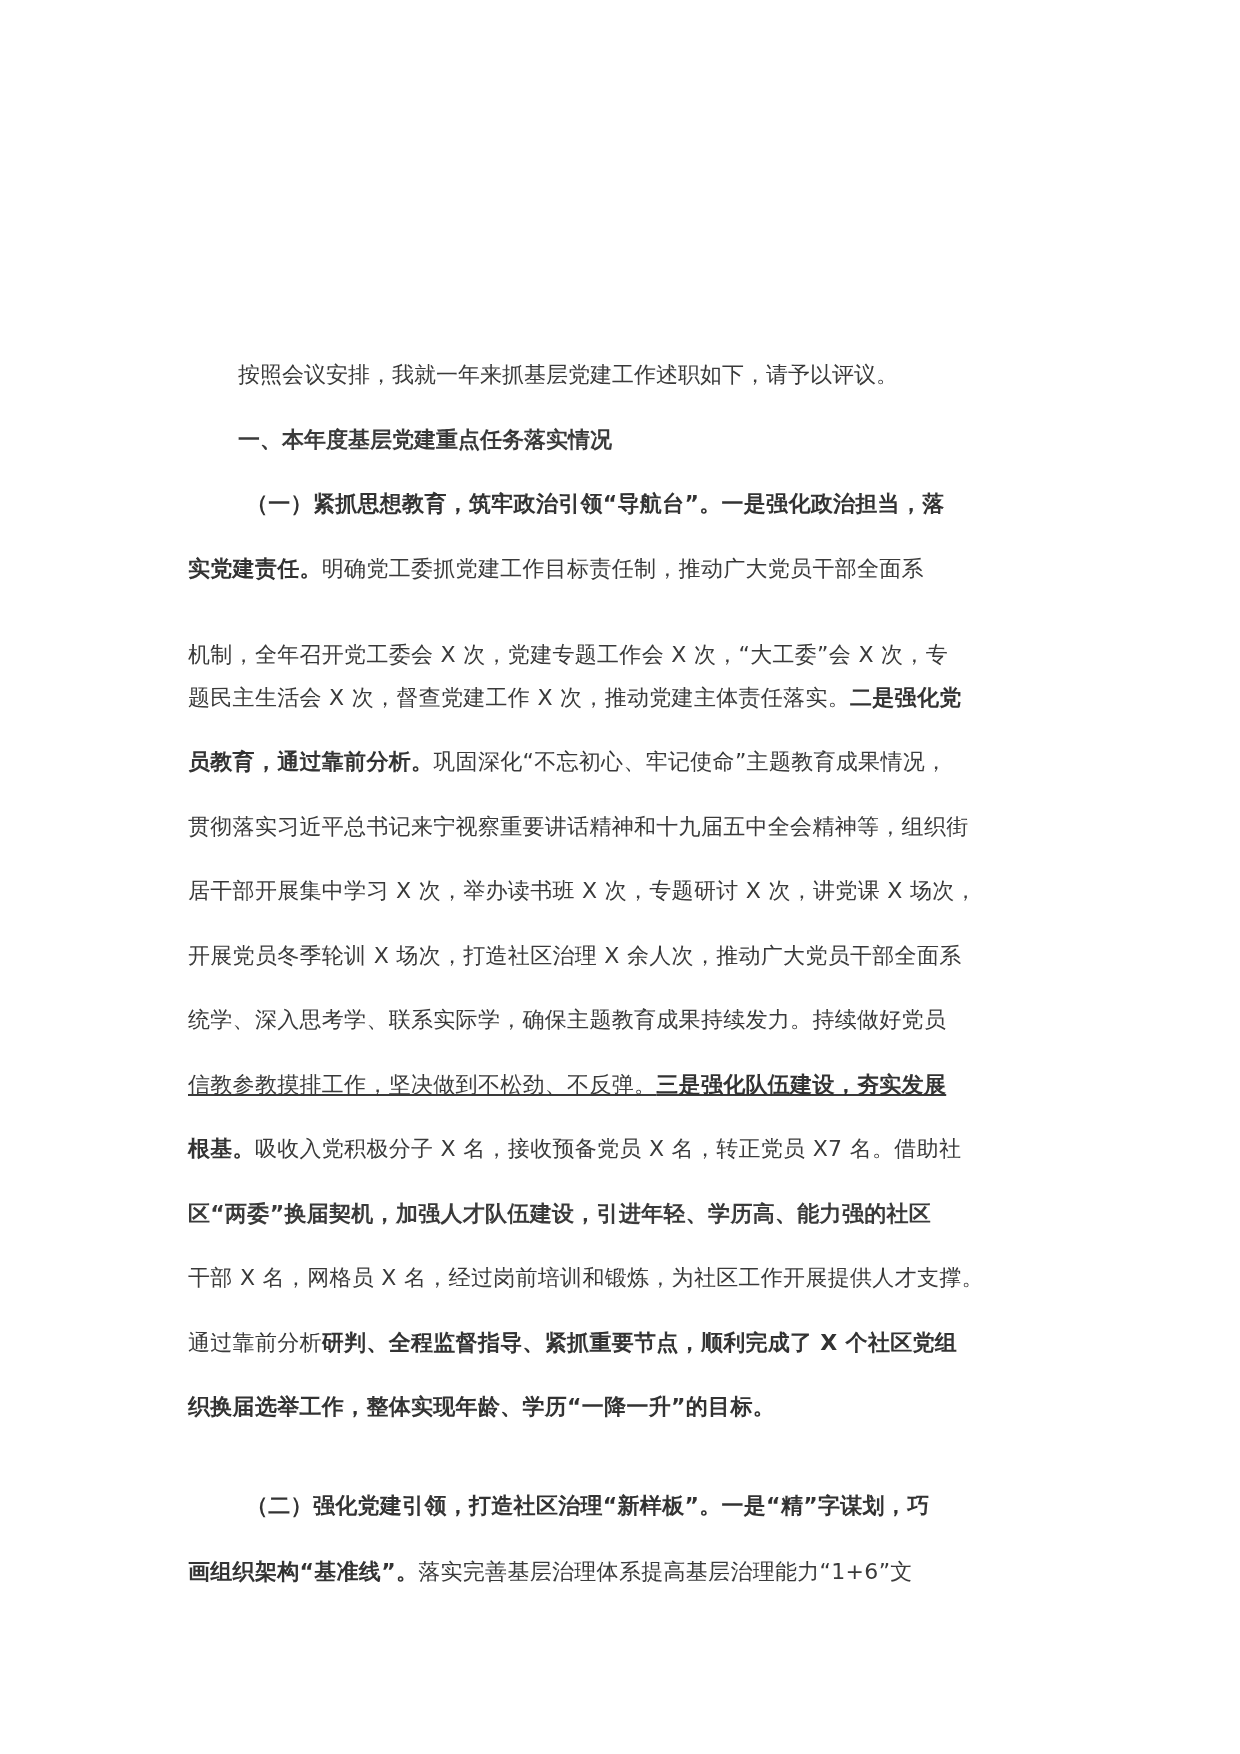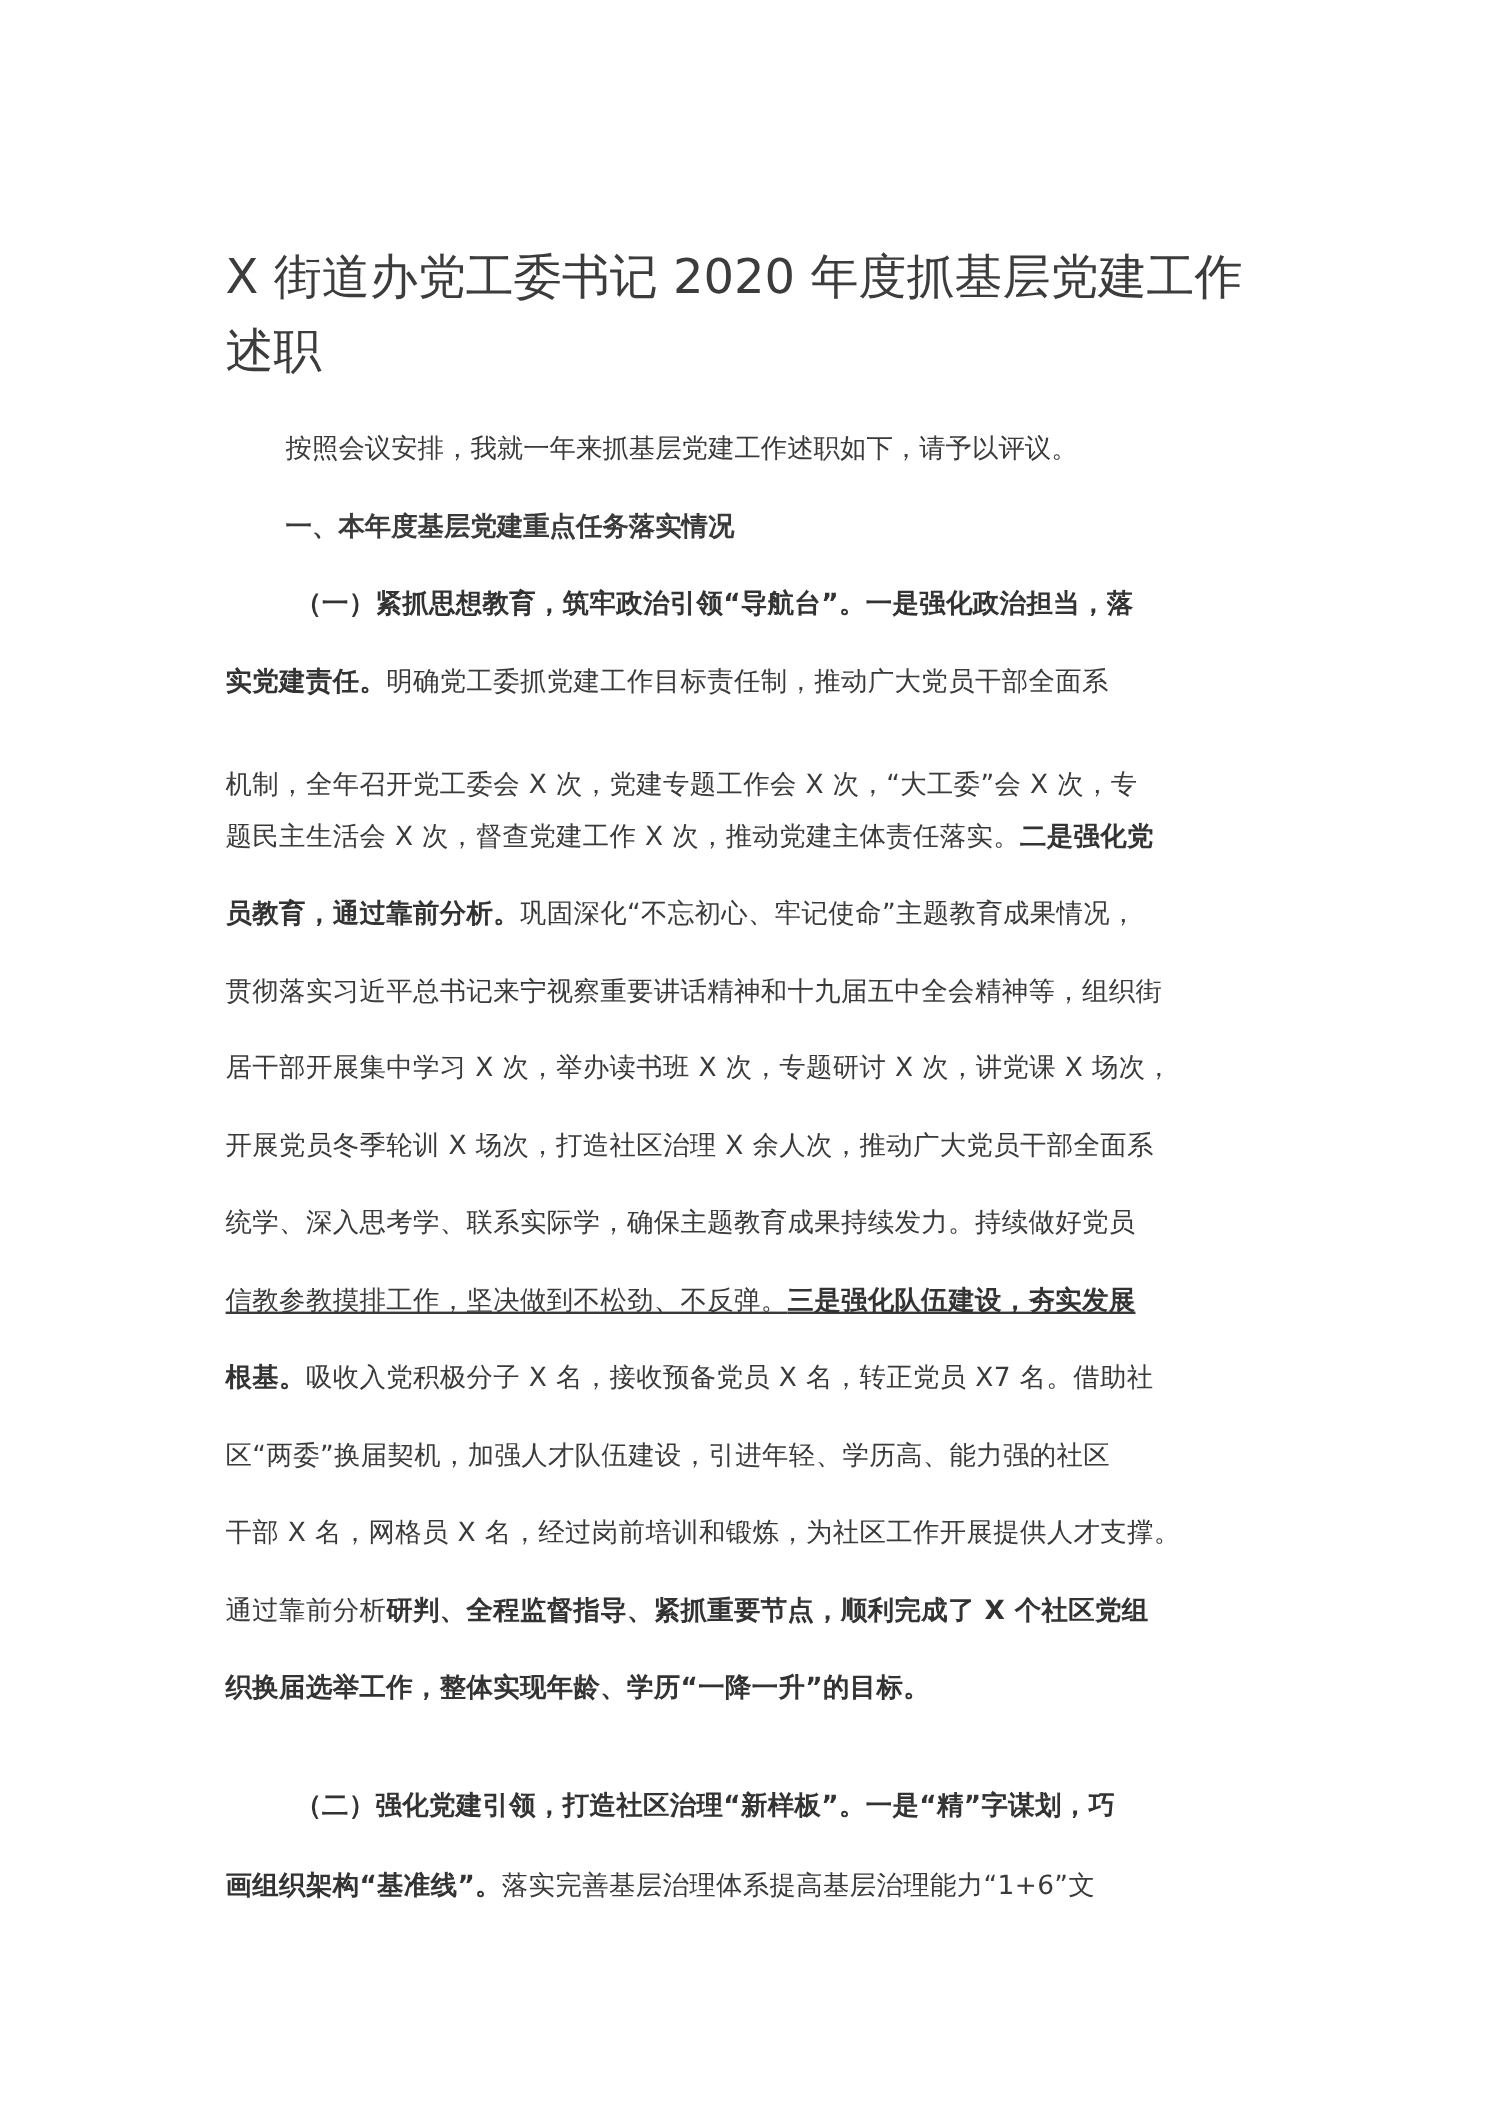--- a/index.html
+++ b/index.html
@@ -12,39 +12,38 @@
   .h1 { position: absolute; top: 420px; left: 50px; font-size: 22px; font-weight: bold; line-height: 40px; white-space: nowrap; }
   .line { position: absolute; left: 0; font-size: 22px; line-height: 40px; white-space: nowrap; letter-spacing: 0.3px; }
   .ind { left: 58px; }
   b { font-weight: bold; color: #333; }
 </style>
 </head>
 <body>
 
 <div class="page">
   <div class="title">
-    <div>X 街道办党工委书记 2020 年度抓基层党建工作述职</div>
   </div>
 
   <div class="intro">按照会议安排，我就一年来抓基层党建工作述职如下，请予以评议。</div>
   <div class="h1">一、本年度基层党建重点任务落实情况</div>
 
   <div id="s1">
       <div class="line ind" style="top: 484px;"><b>（一）紧抓思想教育，筑牢政治引领“导航台”。一是强化政治担当，落</b></div>
       <div class="line" style="top: 548.5px;"><b>实党建责任。</b><span>明确党工委抓党建工作目标责任制，推动广大党员干部全面系</span></div>
       <div class="line" style="top: 613px; margin-top: 22px;"><span>机制，全年召开党工委会 X 次，党建专题工作会 X 次，“大工委”会 X 次，专</span></div>
       <div class="line" style="top: 677.5px;"><span>题民主生活会 X 次，督查党建工作 X 次，推动党建主体责任落实。</span><b>二是强化党</b></div>
       <div class="line" style="top: 742px;"><b>员教育，通过靠前分析。</b><span>巩固深化“不忘初心、牢记使命”主题教育成果情况，</span></div>
       <div class="line" style="top: 806.5px;"><span>贯彻落实习近平总书记来宁视察重要讲话精神和十九届五中全会精神等，组织街</span></div>
       <div class="line" style="top: 871px; text-align: right;"><span>居干部开展集中学习 X 次，举办读书班 X 次，专题研讨 X 次，讲党课 X 场次，</span></div>
       <div class="line" style="top: 935.5px;"><span>开展党员冬季轮训 X 场次，打造社区治理 X 余人次，推动广大党员干部全面系</span></div>
       <div class="line" style="top: 1000px;"><span>统学、深入思考学、联系实际学，确保主题教育成果持续发力。持续做好党员</span></div>
       <div class="line" style="top: 1064.5px; text-decoration: underline;"><span>信教参教摸排工作，坚决做到不松劲、不反弹。</span><b>三是强化队伍建设，夯实发展</b></div>
       <div class="line" style="top: 1129px;"><b>根基。</b><span>吸收入党积极分子 X 名，接收预备党员 X 名，转正党员 X7 名。借助社</span></div>
-      <div class="line" style="top: 1193.5px;"><span>区“两委”换届契机，加强人才队伍建设，引进年轻、学历高、能力强的社区</span></div>
+      <div class="line" style="top: 1193.5px; font-weight: bold;"><span>区“两委”换届契机，加强人才队伍建设，引进年轻、学历高、能力强的社区</span></div>
       <div class="line" style="top: 1258px;"><span>干部 X 名，网格员 X 名，经过岗前培训和锻炼，为社区工作开展提供人才支撑。</span></div>
       <div class="line" style="top: 1322.5px;"><span>通过靠前分析</span><b>研判、全程监督指导、紧抓重要节点，顺利完成了 X 个社区党组</b></div>
       <div class="line" style="top: 1387px;"><b>织换届选举工作，整体实现年龄、学历“一降一升”的目标。</b></div>
     </div>
   <div id="s2">
       <div class="line ind" style="top: 1486px;"><b>（二）强化党建引领，打造社区治理“新样板”。一是“精”字谋划，巧</b></div>
       <div class="line" style="top: 1552px;"><b>画组织架构“基准线”。</b><span>落实完善基层治理体系提高基层治理能力“1+6”文</span></div>
     </div>
 </div>
 

